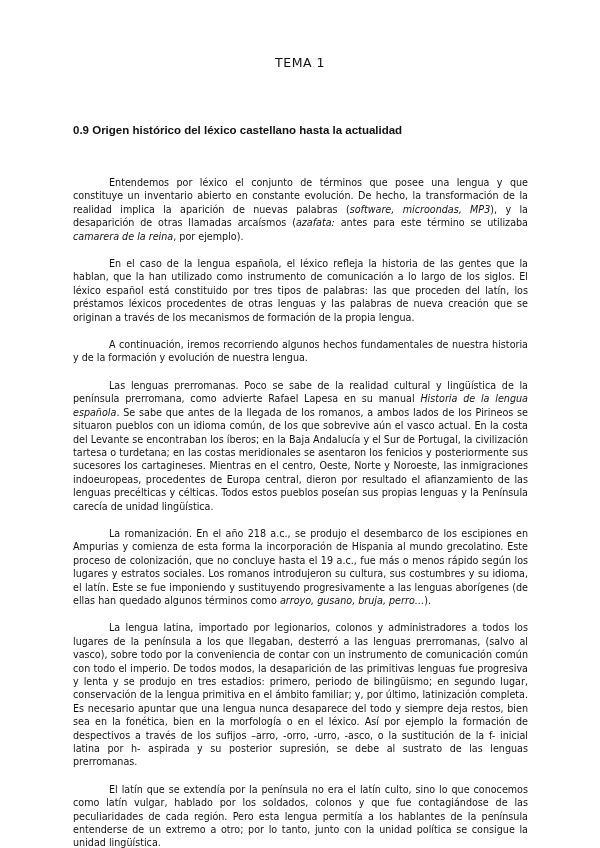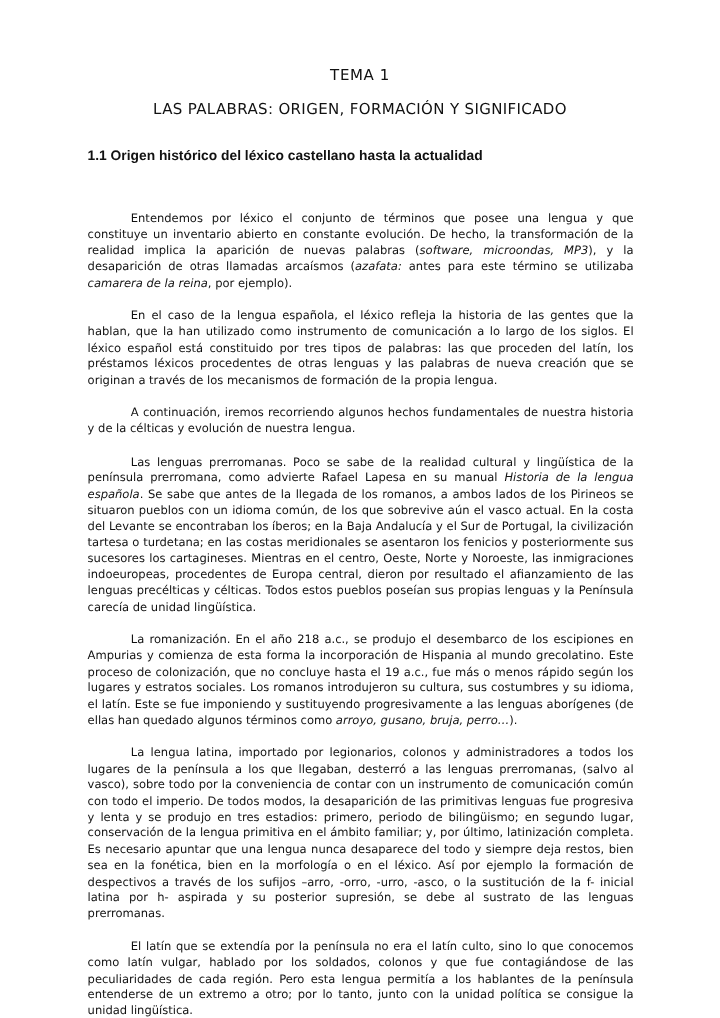--- a/index.html
+++ b/index.html
@@ -31,29 +31,28 @@
     text-align: justify; text-indent: 36px;
   }
   .body p b { font-weight: normal; }
   .body p i { font-style: italic; }
 </style>
 </head>
 <body>
 
 <div class="page">
   <h1 class="tema">TEMA 1</h1>
-  <h2 class="title">LAS PALABRAS: ORIGEN, FORMACIÓN Y SIGNIFICADO</h2>
-  <h3 class="section">1.1 Origen histórico del léxico castellano hasta la actualidad</h3>
+  <h3 class="section">0.9 Origen histórico del léxico castellano hasta la actualidad</h3>
 
   <div class="body">
     <p><span>Entendemos por léxico el conjunto de términos que posee una lengua y que constituye un inventario abierto en constante evolución. De hecho, la transformación de la realidad implica la aparición de nuevas palabras (</span><i>software, microondas, MP3</i><span>), y la desaparición de otras llamadas arcaísmos (</span><i>azafata:</i><span> antes para este término se utilizaba </span><i>camarera de la reina</i><span>, por ejemplo).</span></p>
 
     <p>En el caso de la lengua española, el léxico refleja la historia de las gentes que la hablan, que la han utilizado como instrumento de comunicación a lo largo de los siglos. El léxico español está constituido por tres tipos de palabras: las que proceden del latín, los préstamos léxicos procedentes de otras lenguas y las palabras de nueva creación que se originan a través de los mecanismos de formación de la propia lengua.</p>
 
-    <p>A continuación, iremos recorriendo algunos hechos fundamentales de nuestra  historia y de la célticas y evolución de nuestra lengua.</p>
+    <p>A continuación, iremos recorriendo algunos hechos fundamentales de nuestra  historia y de la formación y evolución de nuestra lengua.</p>
 
     <p><b>Las lenguas prerromanas.</b><span> Poco se sabe de la realidad cultural y lingüística de la península prerromana, como advierte Rafael Lapesa en su manual </span><i>Historia de la lengua española</i><span>. Se sabe que antes de la llegada de los romanos, a ambos lados de los Pirineos se situaron pueblos con un idioma común, de los que sobrevive aún el vasco actual. En la costa del Levante se encontraban los íberos; en la Baja Andalucía y el Sur de Portugal, la civilización tartesa o turdetana; en las costas meridionales se asentaron los fenicios y posteriormente sus sucesores los cartagineses. Mientras en el centro, Oeste, Norte y Noroeste, las inmigraciones indoeuropeas, procedentes de Europa central, dieron por resultado el afianzamiento de las lenguas precélticas y célticas. Todos estos pueblos poseían sus propias lenguas y la Península carecía de unidad lingüística.</span></p>
 
     <p><b>La romanización.</b><span> En el año 218 a.c., se produjo el desembarco de los escipiones en Ampurias y comienza de esta forma la incorporación de Hispania al mundo grecolatino. Este proceso de colonización, que no concluye hasta el 19 a.c., fue más o menos rápido según  los lugares y estratos sociales. Los romanos introdujeron su cultura, sus costumbres y su idioma, el latín. Este se fue imponiendo y sustituyendo progresivamente a las lenguas aborígenes (de ellas han quedado algunos términos como </span><i>arroyo, gusano, bruja, perro…</i><span>).</span></p>
 
     <p>La lengua latina, importado por legionarios, colonos y administradores a todos los lugares de la península a los que llegaban, desterró a las lenguas prerromanas, (salvo al vasco), sobre todo por la conveniencia de contar con un instrumento de comunicación común con todo el imperio. De todos modos, la desaparición de las primitivas lenguas fue progresiva y lenta y se produjo en tres estadios: primero, periodo de bilingüismo; en segundo lugar, conservación de la lengua primitiva en el ámbito familiar; y, por último, latinización completa. Es necesario apuntar que una lengua nunca desaparece del todo y siempre deja restos, bien sea en la fonética, bien en la morfología o en el léxico. Así por ejemplo la formación de despectivos a través de los sufijos –arro, -orro, -urro, -asco, o la sustitución de la f- inicial latina por h- aspirada y su posterior supresión, se debe al sustrato de las lenguas prerromanas.</p>
 
     <p>El latín que se extendía por la península no era el latín culto, sino lo que conocemos como latín vulgar, hablado por los soldados, colonos y que fue contagiándose de las peculiaridades de cada región. Pero esta lengua permitía a los hablantes de la península entenderse de un extremo a otro; por lo tanto, junto con la unidad política se consigue la unidad lingüística.</p>
   </div>
 </div>

